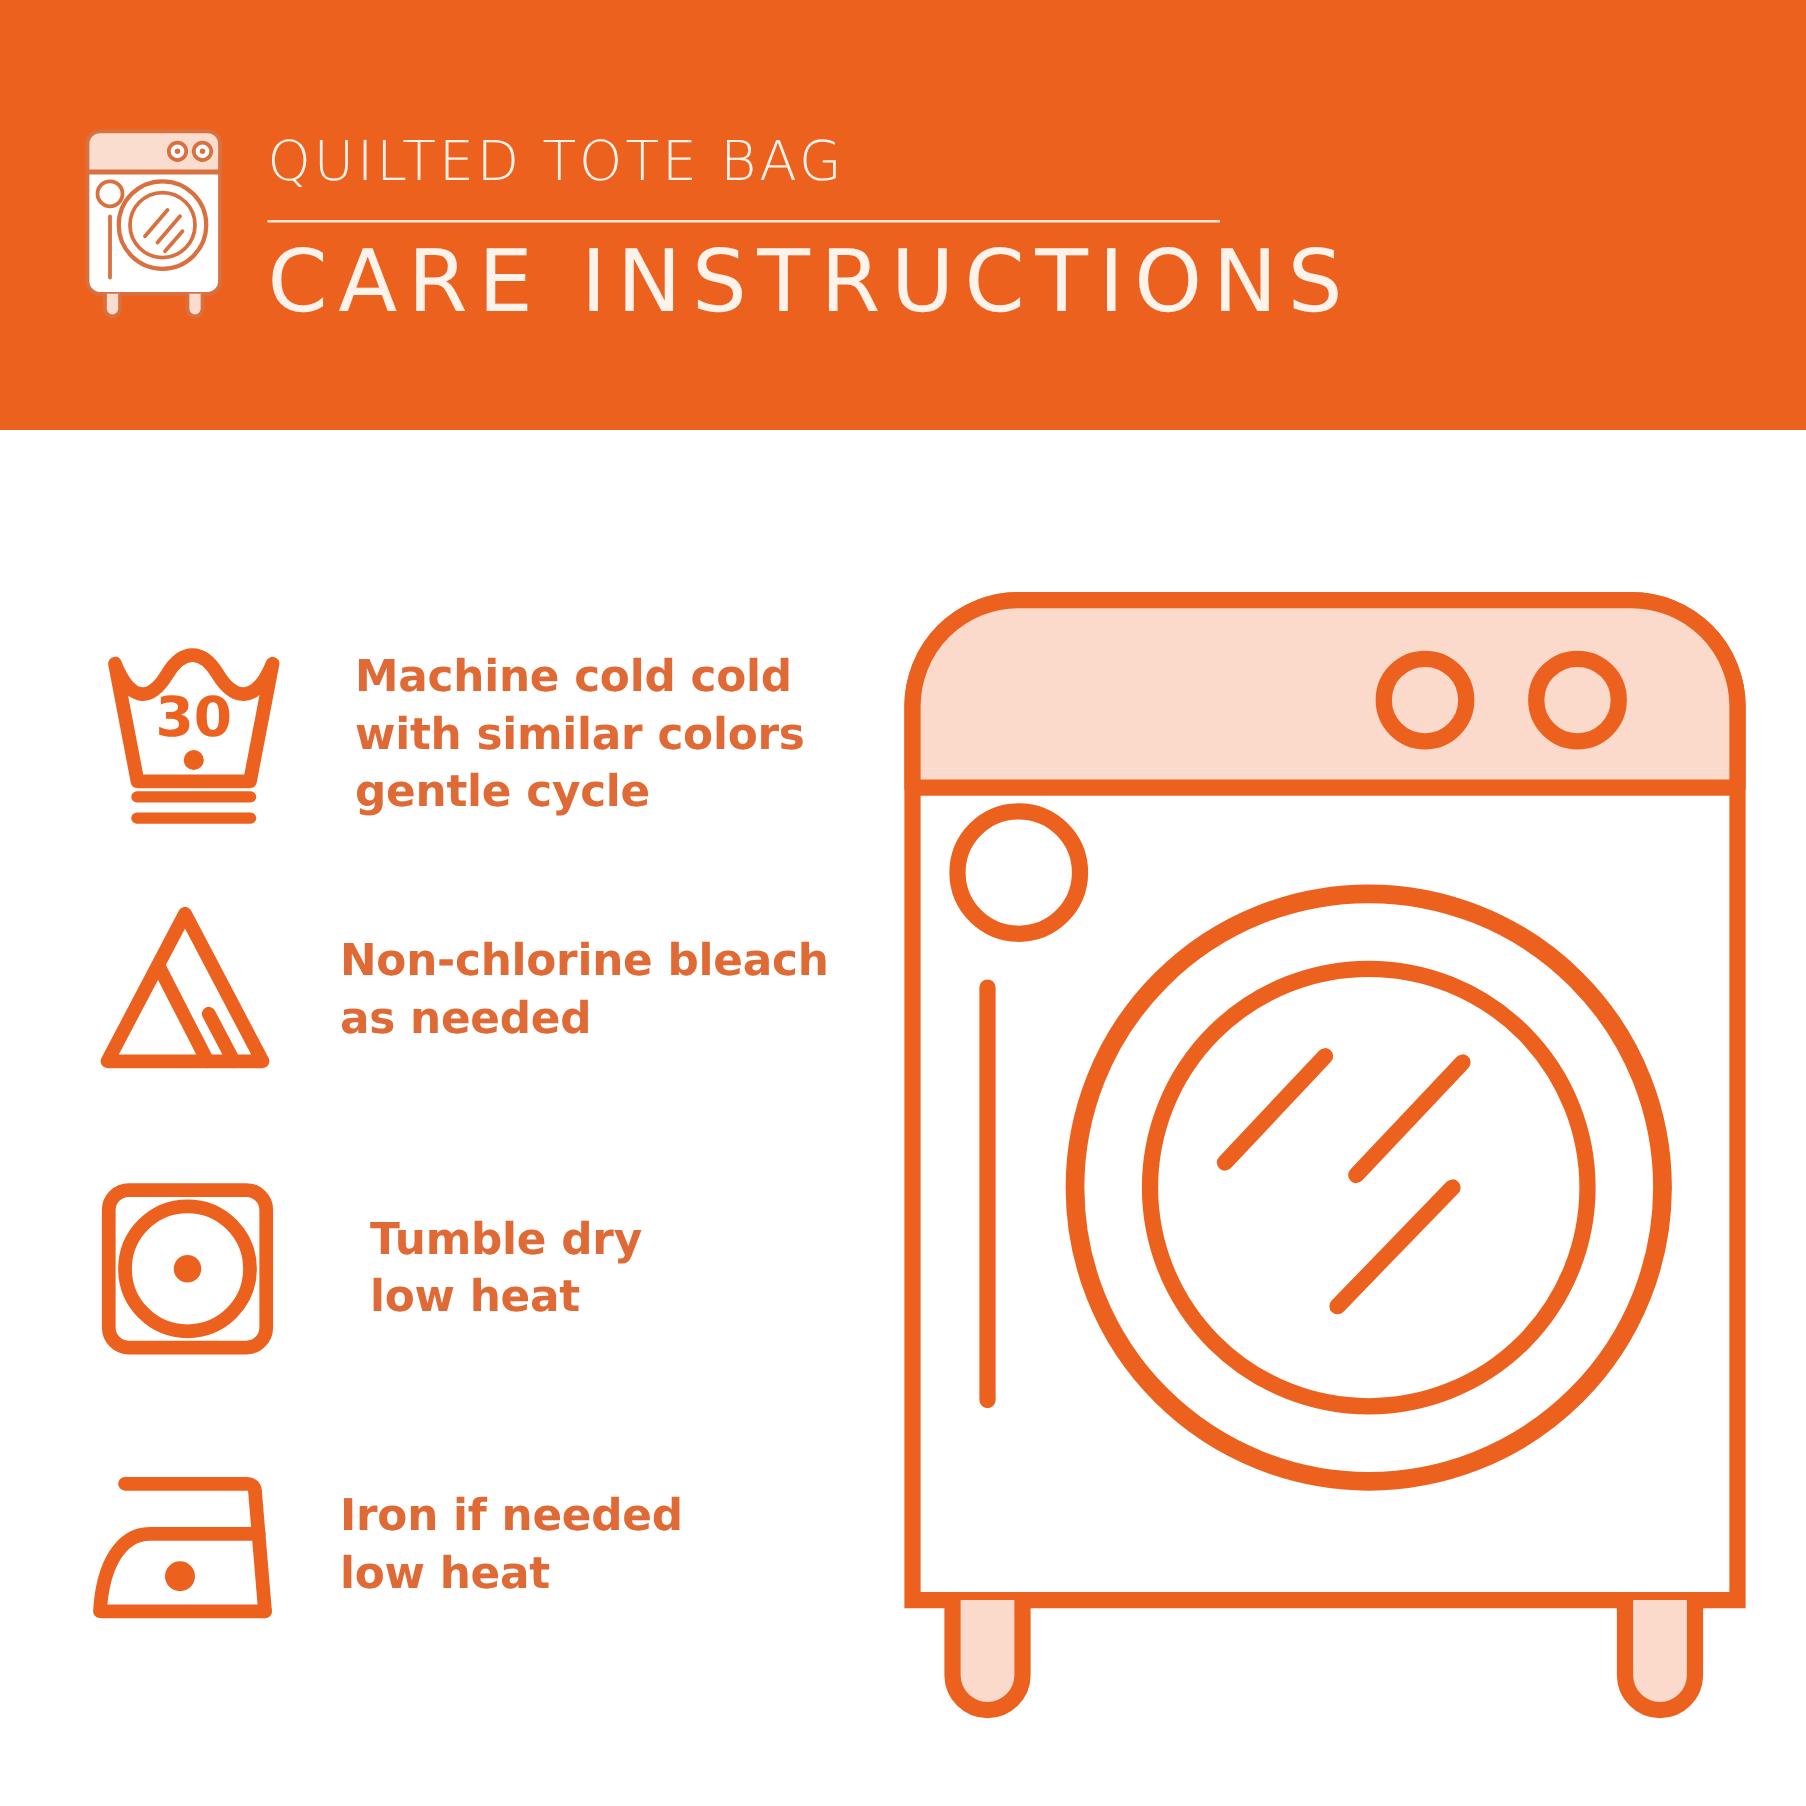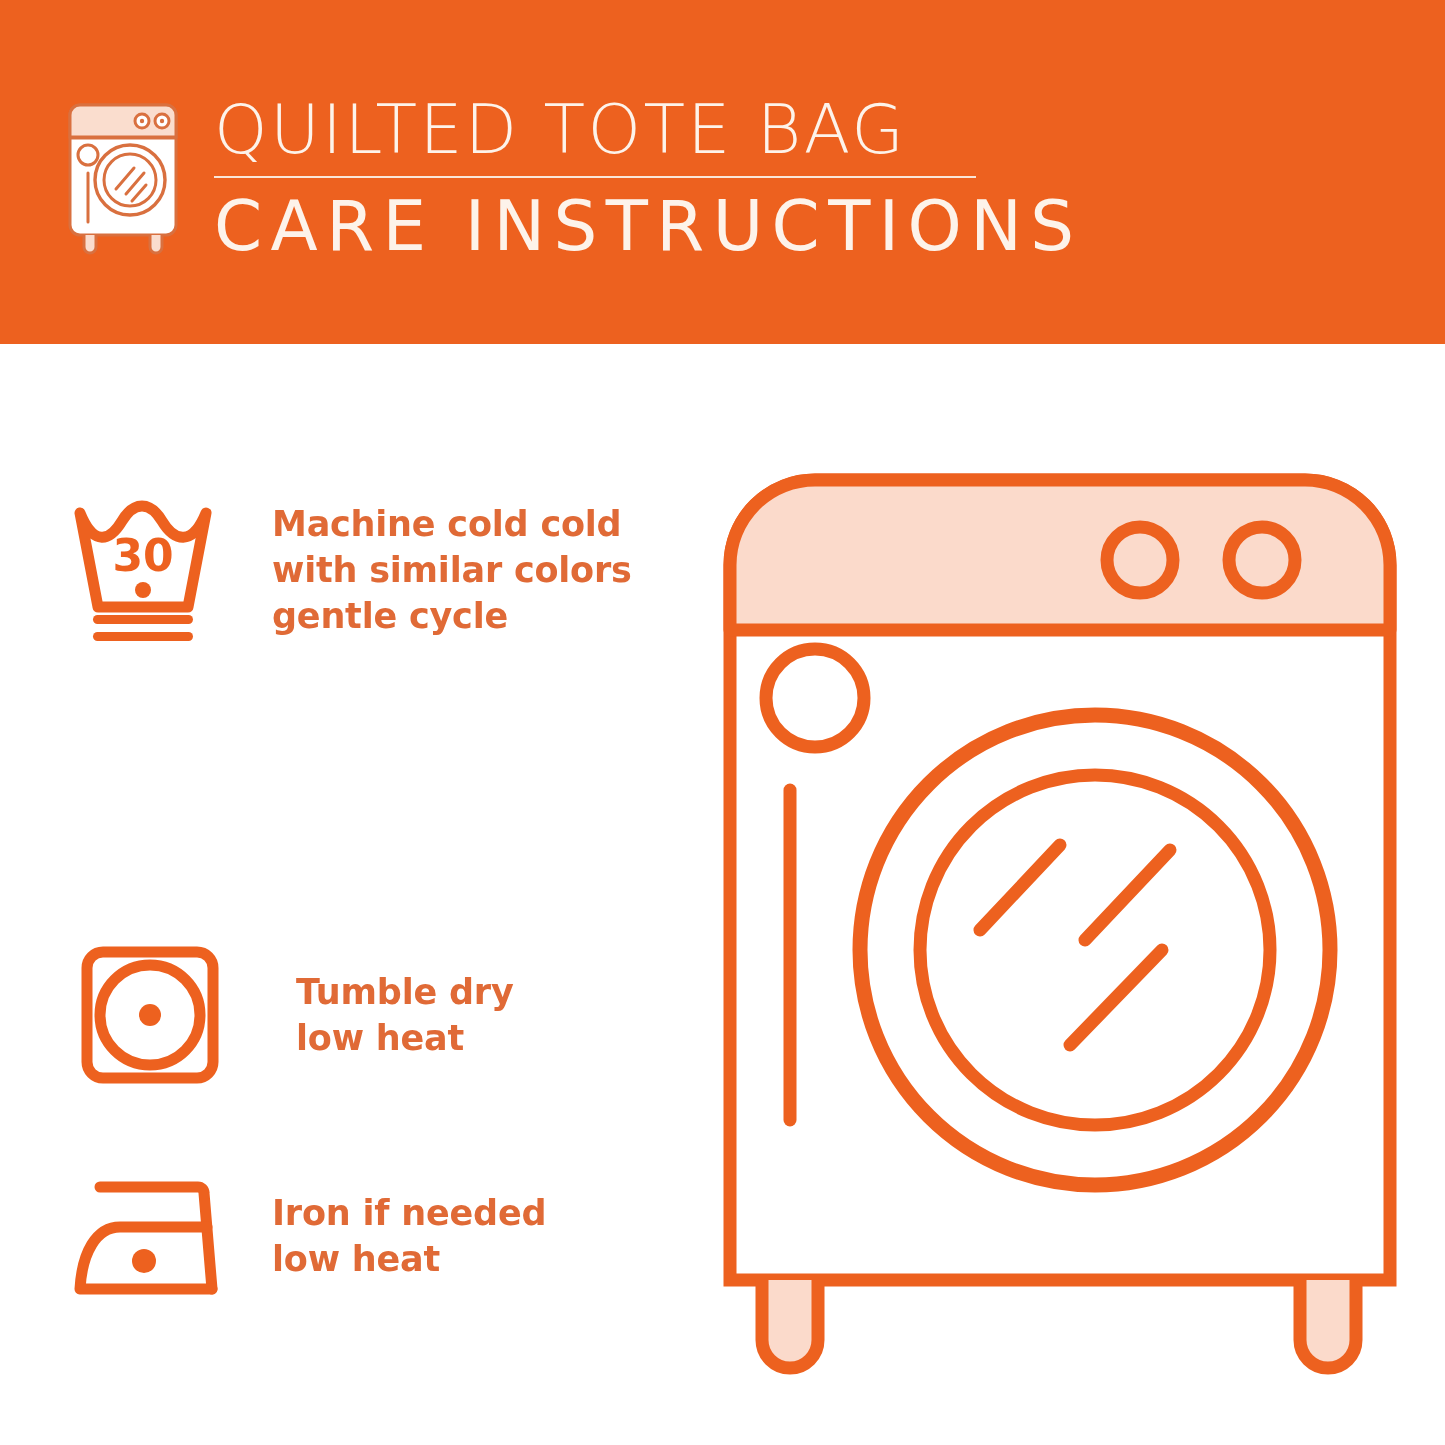--- a/index.html
+++ b/index.html
@@ -40,21 +40,21 @@
   #header-text-block {
     position: absolute;
     left: 214px;
     top: 96px;
     width: 770px;
   }
 
   #header-title {
     color: #FDF3EA;
     font-family: "DejaVu Sans", sans-serif;
-    font-size: 68px;
+    font-size: 44px;
     font-weight: 300;
     letter-spacing: 2.4px;
     line-height: 68px;
     white-space: nowrap;
   }
 
   #header-divider {
     width: 762px;
     height: 2px;
     background: #FAE6D8;
@@ -82,21 +82,21 @@
   }
 
   .care-row {
     position: absolute;
     left: 0;
     width: 700px;
     display: flex;
     align-items: center;
   }
 
-  .care-row-0 { top: 146px; }
+  .care-row-0 { top: 164px; margin-left: 12px; }
   .care-row-1 { top: 368px; }
   .care-row-2 { top: 591px; gap: 24px; }
   .care-row-3 { top: 812px; }
 
   .care-symbol {
     width: 180px;
     min-width: 180px;
     height: 160px;
     display: flex;
     align-items: center;
@@ -185,20 +185,31 @@
           <text x="73" y="76" text-anchor="middle" font-family="DejaVu Sans, sans-serif" font-size="44" font-weight="700" fill="#ED611F">30</text>
 
           <circle cx="73" cy="95" r="8" fill="#ED611F"></circle>
         </svg>
       </div>
       <div class="care-text">Machine cold cold
 with similar colors
 gentle cycle</div>
     </div>
 
+    <div class="care-row care-row-1">
+      <div class="care-symbol">
+        <svg viewBox="0 0 160 150" width="160" height="150" aria-hidden="true">
+          <path d="M78 14 L 140 132 L 16 132 Z" fill="none" stroke="#ED611F" stroke-width="11" stroke-linejoin="round"></path>
+          <line x1="57" y1="56" x2="96" y2="132" stroke="#ED611F" stroke-width="11" stroke-linecap="round"></line>
+          <line x1="97" y1="94" x2="117" y2="132" stroke="#ED611F" stroke-width="11" stroke-linecap="round"></line>
+        </svg>
+      </div>
+      <div class="care-text">Non-chlorine bleach
+as needed</div>
+    </div>
 
     <div class="care-row care-row-2">
       <div class="care-symbol">
         <svg viewBox="0 0 160 150" width="160" height="150" aria-hidden="true">
           <rect x="17" y="12" width="126" height="126" rx="16" ry="16" fill="none" stroke="#ED611F" stroke-width="11"></rect>
           <circle cx="80" cy="75" r="50" fill="none" stroke="#ED611F" stroke-width="11"></circle>
           <circle cx="80" cy="75" r="11" fill="#ED611F"></circle>
         </svg>
       </div>
       <div class="care-text">Tumble dry

